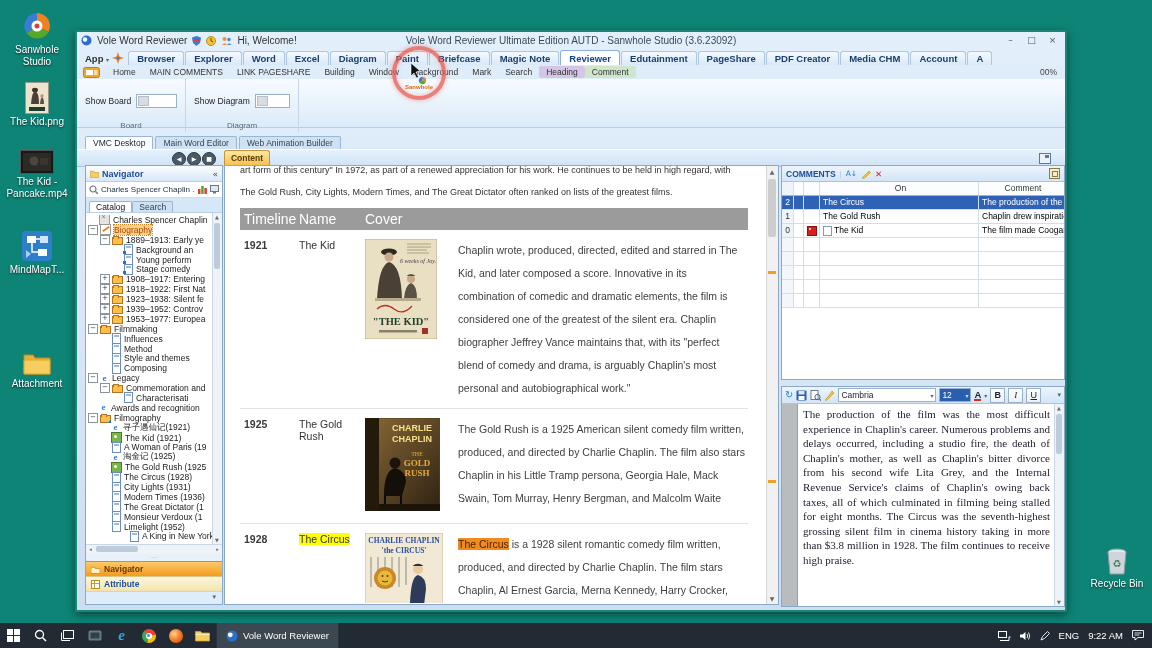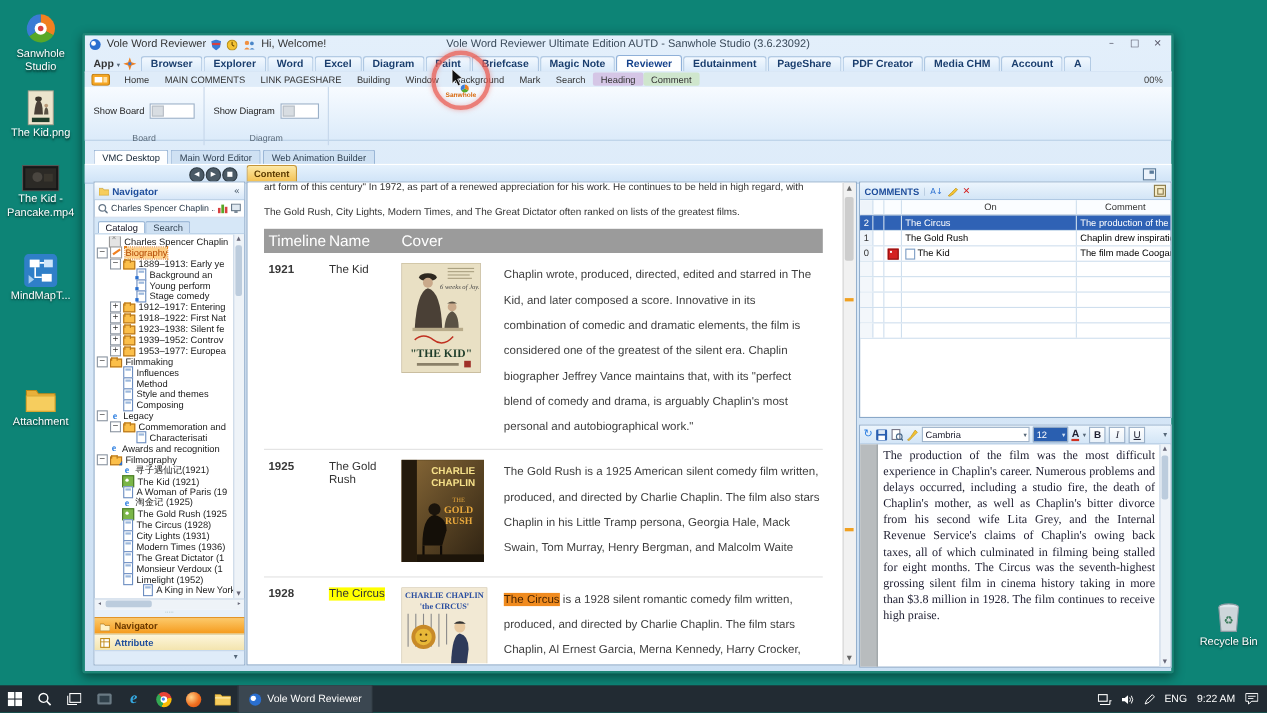--- a/index.html
+++ b/index.html
@@ -450,21 +450,21 @@
             <span class="ti ti-pagepin"></span>
             <span class="tlabel">Young perform</span>
           </div>
           <div class="trow" style="padding-left: 37px;">
             <span class="ti ti-pagepin"></span>
             <span class="tlabel">Stage comedy</span>
           </div>
           <div class="trow" style="padding-left: 14px;">
             <span class="texp glyph">+</span>
             <span class="ti ti-folder"></span>
-            <span class="tlabel">1912–1917: Entering</span>
+            <span class="tlabel">1908–1917: Entering</span>
           </div>
           <div class="trow" style="padding-left: 14px;">
             <span class="texp glyph">+</span>
             <span class="ti ti-folder"></span>
             <span class="tlabel">1918–1922: First Nat</span>
           </div>
           <div class="trow" style="padding-left: 14px;">
             <span class="texp glyph">+</span>
             <span class="ti ti-folder"></span>
             <span class="tlabel">1923–1938: Silent fe</span>

